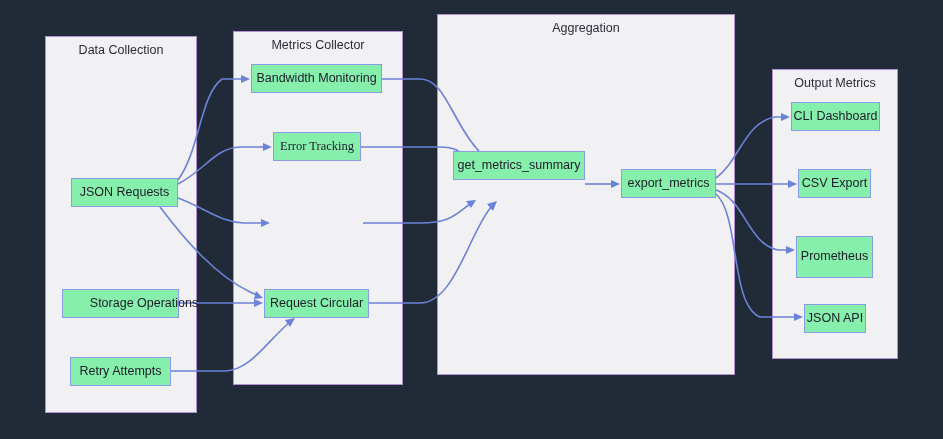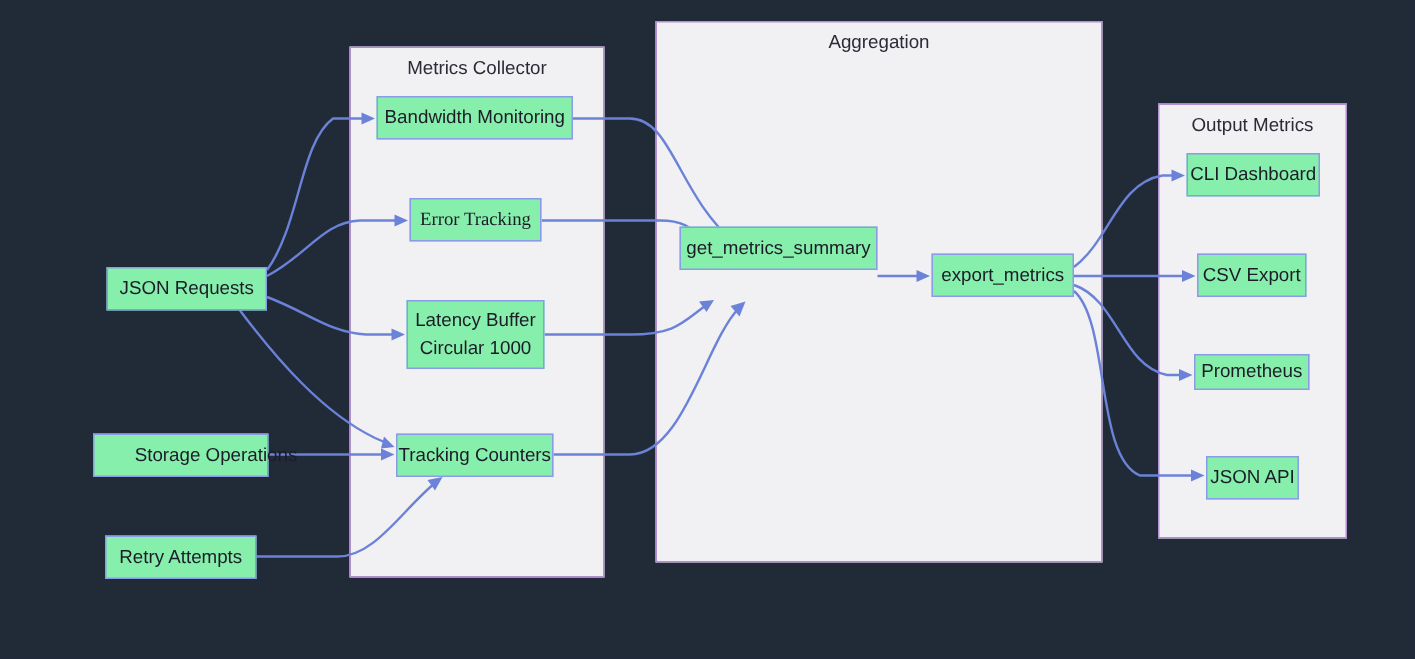--- a/index.html
+++ b/index.html
@@ -52,20 +52,23 @@
     stroke:#6b82d8;
     stroke-width:1.6;
   }
   svg.edges .head{fill:#6b82d8;stroke:none;}
 </style>
 </head>
 <body>
 
 <div id="stage">
 
+  <div class="cluster" style="left:45px;top:36px;width:152px;height:377px;">
+    <div class="cluster-title">Data Collection</div>
+  </div>
 
   <div class="cluster" style="left:233px;top:31px;width:170px;height:354px;">
     <div class="cluster-title">Metrics Collector</div>
   </div>
 
   <div class="cluster" style="left:437px;top:14px;width:298px;height:361px;">
     <div class="cluster-title">Aggregation</div>
   </div>
 
   <div class="cluster" style="left:772px;top:69px;width:126px;height:290px;">
@@ -133,46 +136,42 @@
   </div>
 
   <div class="node" style="left:251px;top:64px;width:131px;height:29px;">
     <span>Bandwidth Monitoring</span>
   </div>
 
   <div class="node" style="left:273px;top:132px;width:88px;height:29px;font-family:Liberation Serif, serif;">
     <span>Error Tracking</span>
   </div>
 
-  <div class="node" style="left:271px;top:200px;width:92px;height:46px;">
-    <span>Latency Buffer</span>
-    <span>Circular 1000</span>
-  </div>
 
   <div class="node" style="left:264px;top:289px;width:105px;height:29px;">
-    <span>Tracking Counters</span>
+    <span>Request Circular</span>
   </div>
 
   <div class="node" style="left:453px;top:151px;width:132px;height:29px;">
     <span>get_metrics_summary</span>
   </div>
 
   <div class="node" style="left:621px;top:169px;width:95px;height:29px;">
     <span>export_metrics</span>
   </div>
 
   <div class="node" style="left:791px;top:102px;width:89px;height:29px;">
     <span>CLI Dashboard</span>
   </div>
 
   <div class="node" style="left:798px;top:169px;width:73px;height:29px;">
     <span>CSV Export</span>
   </div>
 
-  <div class="node" style="left:796px;top:236px;width:77px;height:24px;">
+  <div class="node" style="left:796px;top:236px;width:77px;height:42px;">
     <span>Prometheus</span>
   </div>
 
   <div class="node" style="left:804px;top:304px;width:62px;height:29px;">
     <span>JSON API</span>
   </div>
 
 </div>
 
 </body></html>

